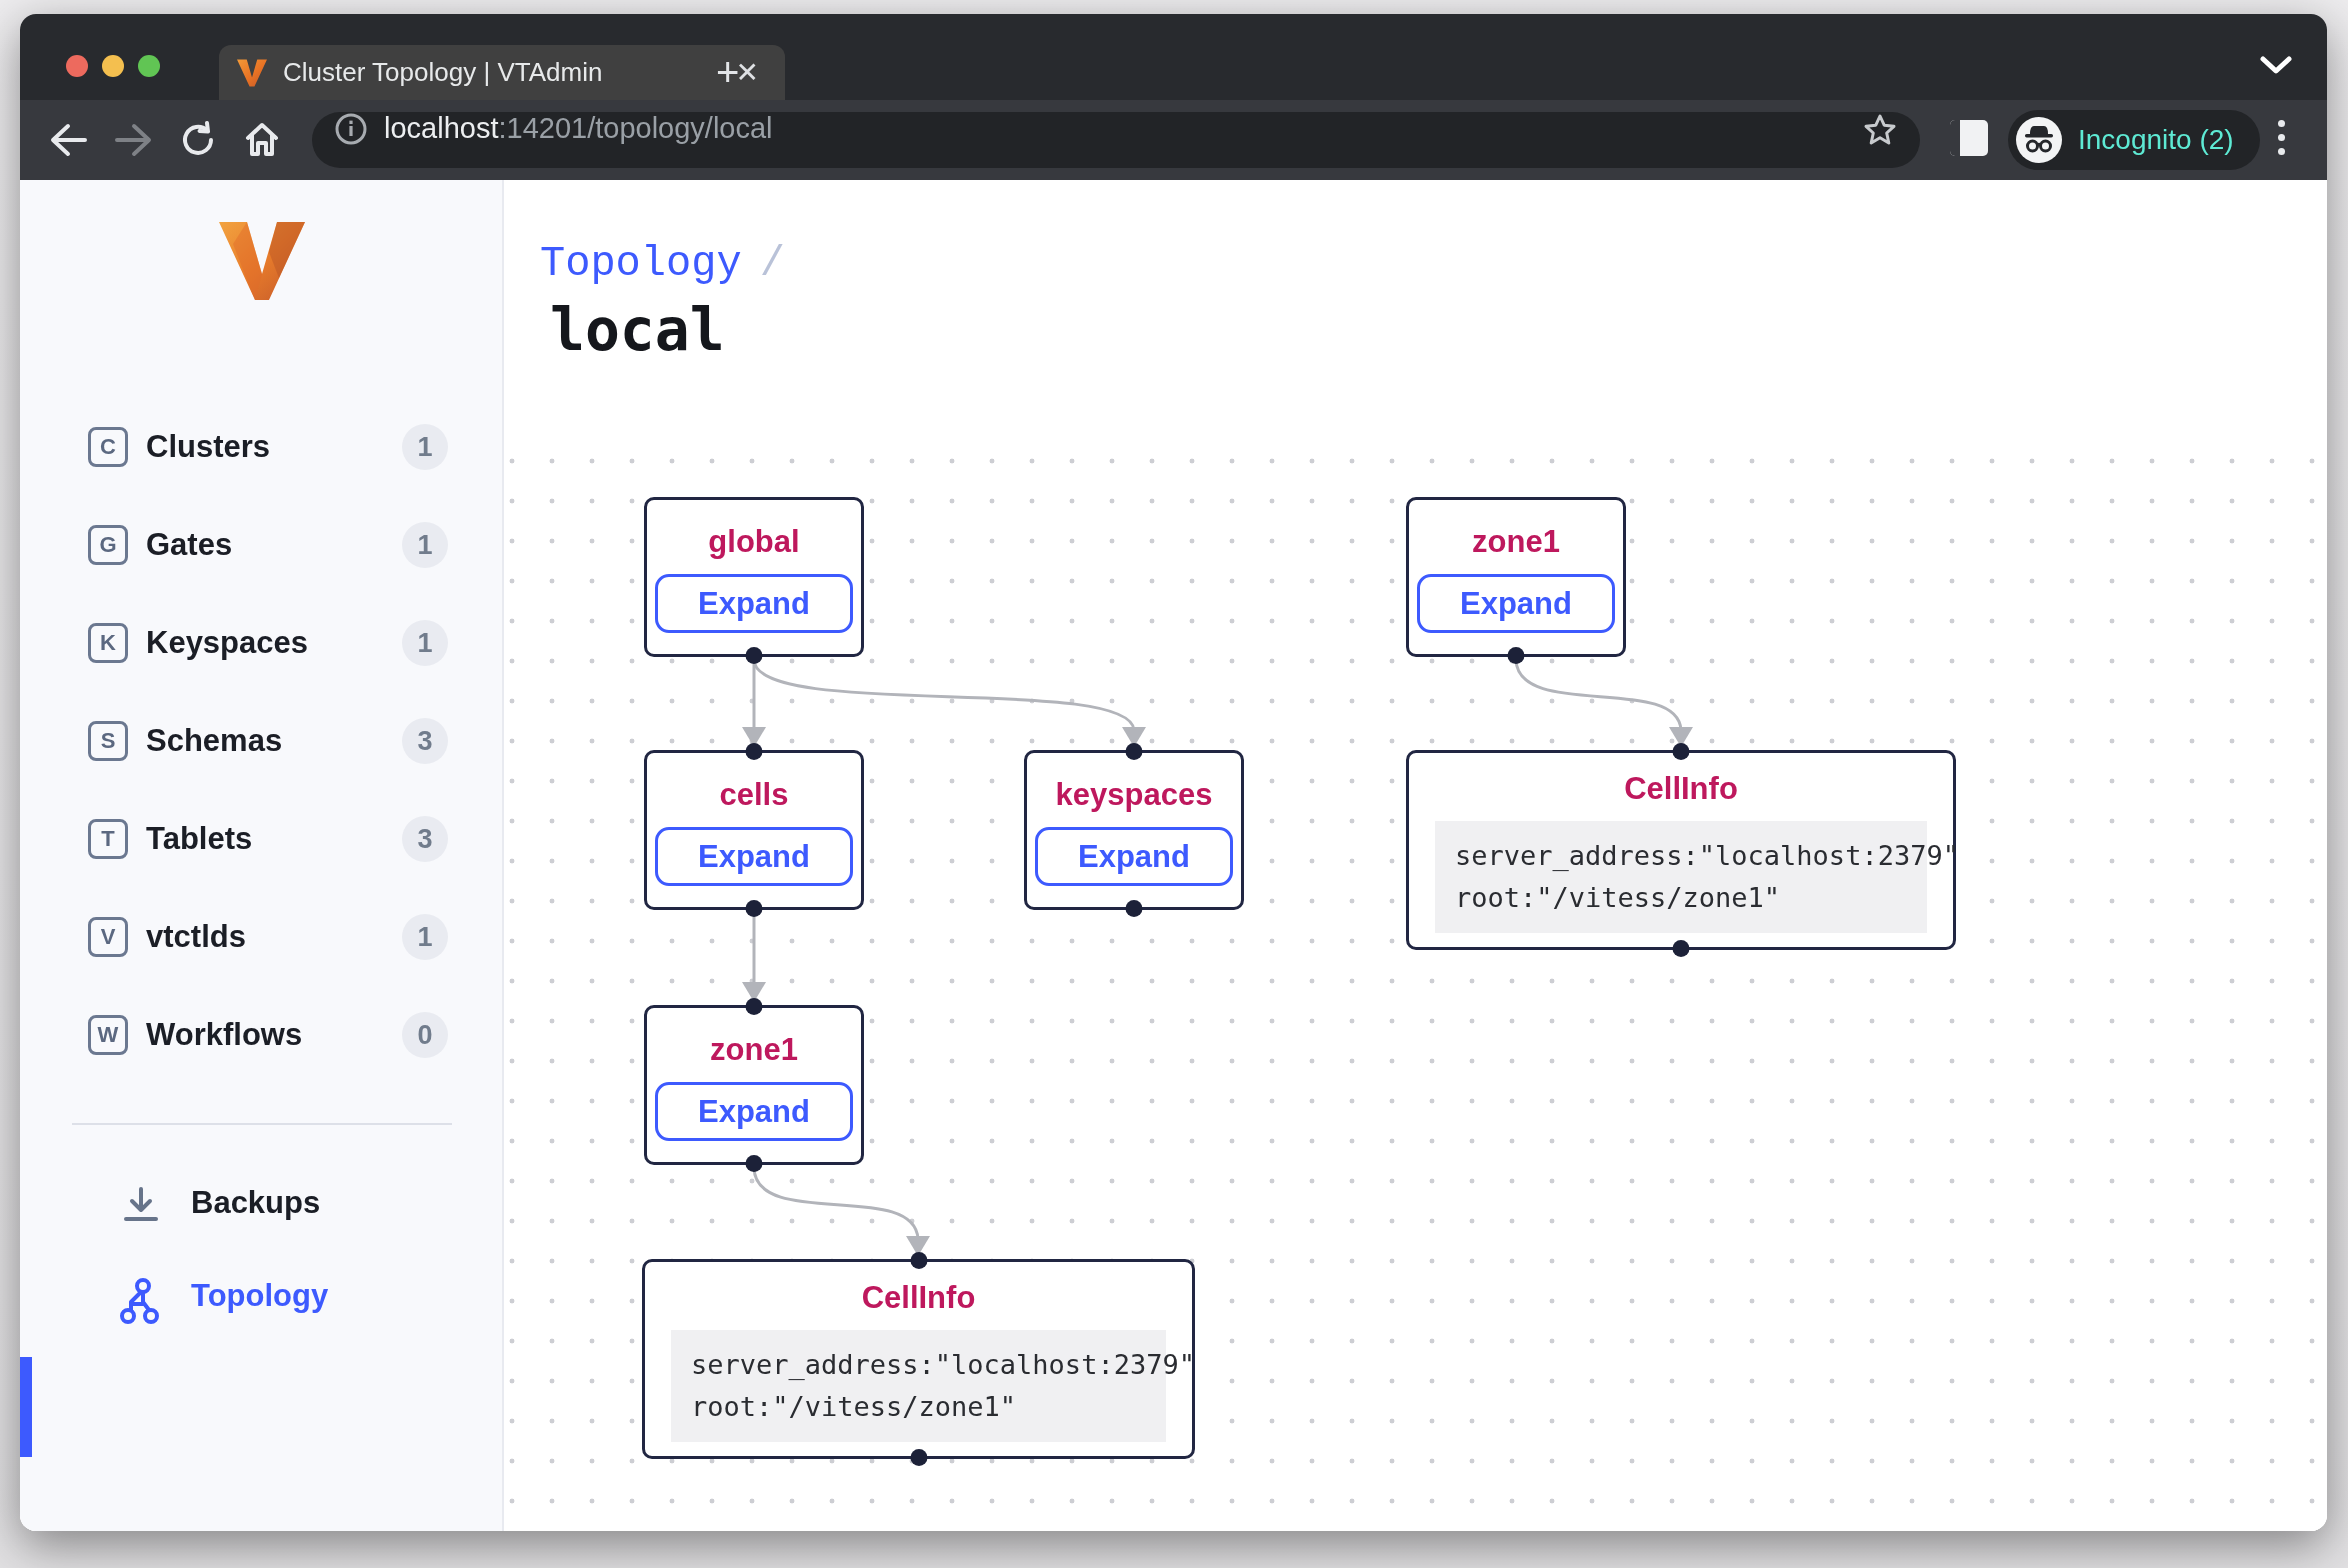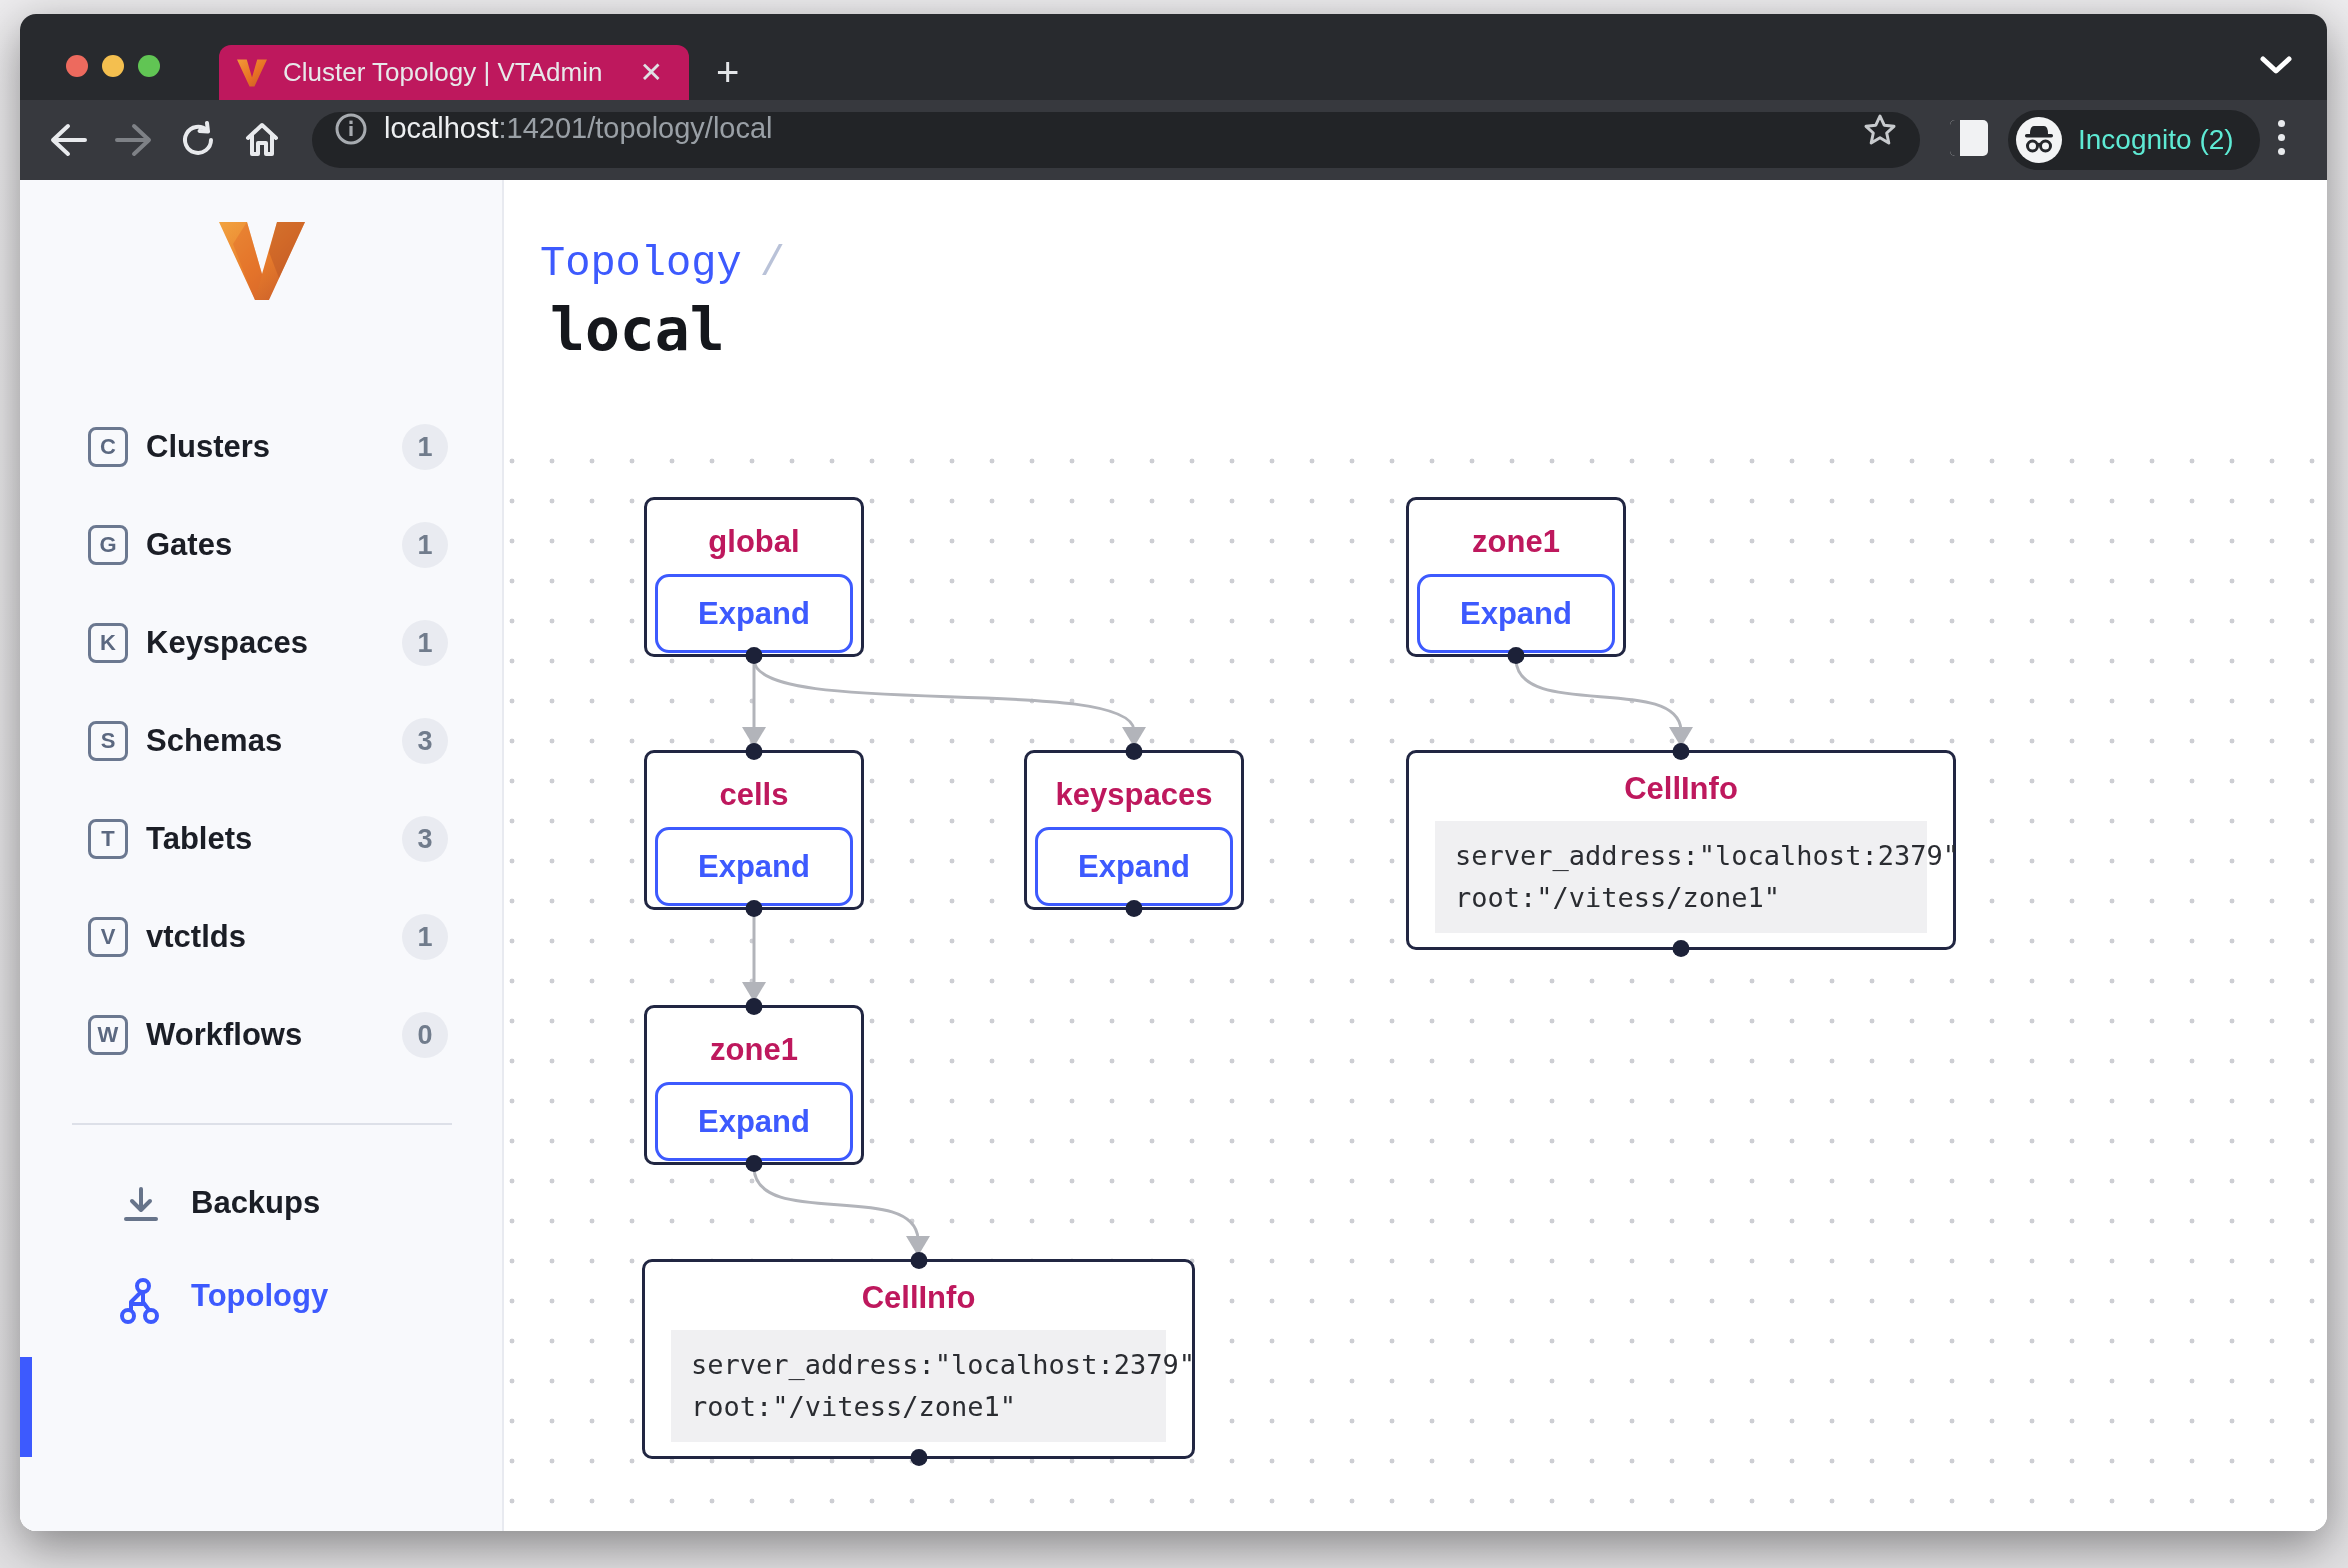--- a/index.html
+++ b/index.html
@@ -16,22 +16,22 @@
     box-shadow:0 14px 48px rgba(0,0,0,.42);
     background:#fff;
   }
   
   .tabstrip{position:absolute;left:0;top:0;width:100%;height:86px;background:#282a2e;}
   .traffic{position:absolute;top:41px;width:22px;height:22px;border-radius:50%;}
   .t-red{left:46px;background:#ed6a5e;}
   .t-yellow{left:82px;background:#f4bf4f;}
   .t-green{left:118px;background:#61c554;}
   .tab{
-    position:absolute;left:199px;top:31px;width:470px;height:55px;
-    background:#be185d;border-radius:12px 12px 0 0;
+    position:absolute;left:199px;top:31px;width:566px;height:55px;
+    background:#404040;border-radius:12px 12px 0 0;
     display:flex;align-items:center;padding:0 18px;box-sizing:border-box;
   }
   .tab-title{color:#e7e9ea;font-size:26px;margin-left:16px;white-space:nowrap;flex:1;}
   .tab-close{color:#dfe1e4;font-size:28px;line-height:1;padding:4px 8px;border-radius:6px;}
   .newtab{position:absolute;left:686px;top:38px;color:#e3e5e8;font-size:40px;font-weight:300;line-height:40px;padding:0 10px;}
   .tabsearch{position:absolute;right:34px;top:40px;color:#fff;}
   
   .toolbar{position:absolute;left:0;top:86px;width:100%;height:80px;background:#37393e;}
   .navbtn{position:absolute;top:104px;width:44px;height:44px;display:flex;align-items:center;justify-content:center;color:#e8eaed;}
   .nav-back{left:26px;}
@@ -100,21 +100,21 @@
   .edges{position:absolute;left:0;top:0;pointer-events:none;}
   .gnode{
     position:absolute;background:#fff;border:3px solid #212642;border-radius:10px;
     box-sizing:border-box;display:flex;flex-direction:column;align-items:center;
   }
   .gnode .ntitle{font-size:31px;font-weight:700;color:#be185d;margin-top:24px;}
   .expandbtn{
     margin-top:14px;border:3px solid #3d5afe;border-radius:14px;background:#fff;
     color:#3d5afe;font-size:31px;font-weight:700;
     font-family:"Liberation Sans",sans-serif;
-    padding:18px 40px;line-height:1.2;
+    padding:8px 40px;line-height:1.2;
   }
   .cellinfo .ntitle{margin-top:18px;}
   .codeblock{
     margin-top:14px;background:#f0f0f2;padding:14px 20px;
     font-family:"DejaVu Sans Mono",monospace;font-size:27px;color:#2a2c31;
     line-height:1.55;white-space:pre;align-self:stretch;margin-left:26px;margin-right:26px;
   }
   .handle{position:absolute;width:17px;height:17px;border-radius:50%;background:#1c2138;left:50%;transform:translateX(-50%);}
   .handle.top{top:-10px;}
   .handle.bottom{bottom:-10px;}

